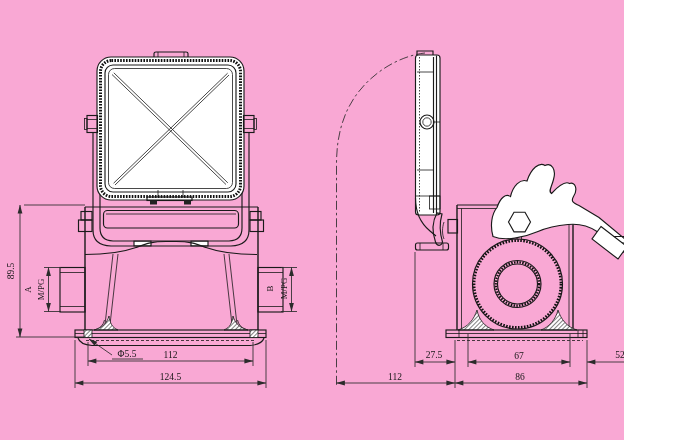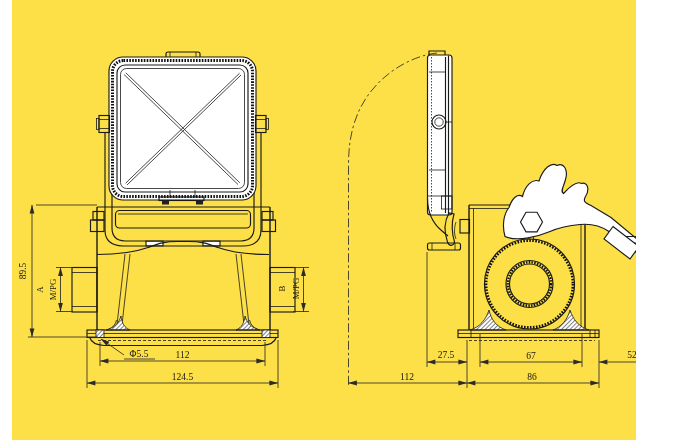--- a/index.html
+++ b/index.html
@@ -1,16 +1,16 @@
 <!DOCTYPE html>
 <html><head>
 <meta charset="utf-8">
 <style>
   html,body{margin:0;padding:0;background:#ffffff;}
-  .stage{width:624px;height:440px;position:relative;background:#fde047;overflow:hidden;margin-left:12px;}
+  .stage{width:624px;height:440px;position:relative;background:#f9a8d4;overflow:hidden;}
   svg{display:block;}
   text{font-family:"Liberation Serif","DejaVu Serif",serif;font-size:9.5px;fill:#161616;}
   .small{font-size:8.8px;}
   .ln{stroke:#1a1a1a;fill:none;stroke-width:1.15;}
   .thin{stroke:#1a1a1a;fill:none;stroke-width:0.8;}
   .thick{stroke:#1a1a1a;fill:none;stroke-width:1.4;}
   .dim{stroke:#2b2b2b;fill:none;stroke-width:0.85;}
   .seal{stroke:#111;fill:none;}
   .whitefill{fill:#ffffff;stroke:#1a1a1a;stroke-width:1.15;}
   .hatchfill{fill:url(#hatch);stroke:#1a1a1a;stroke-width:0.8;}

